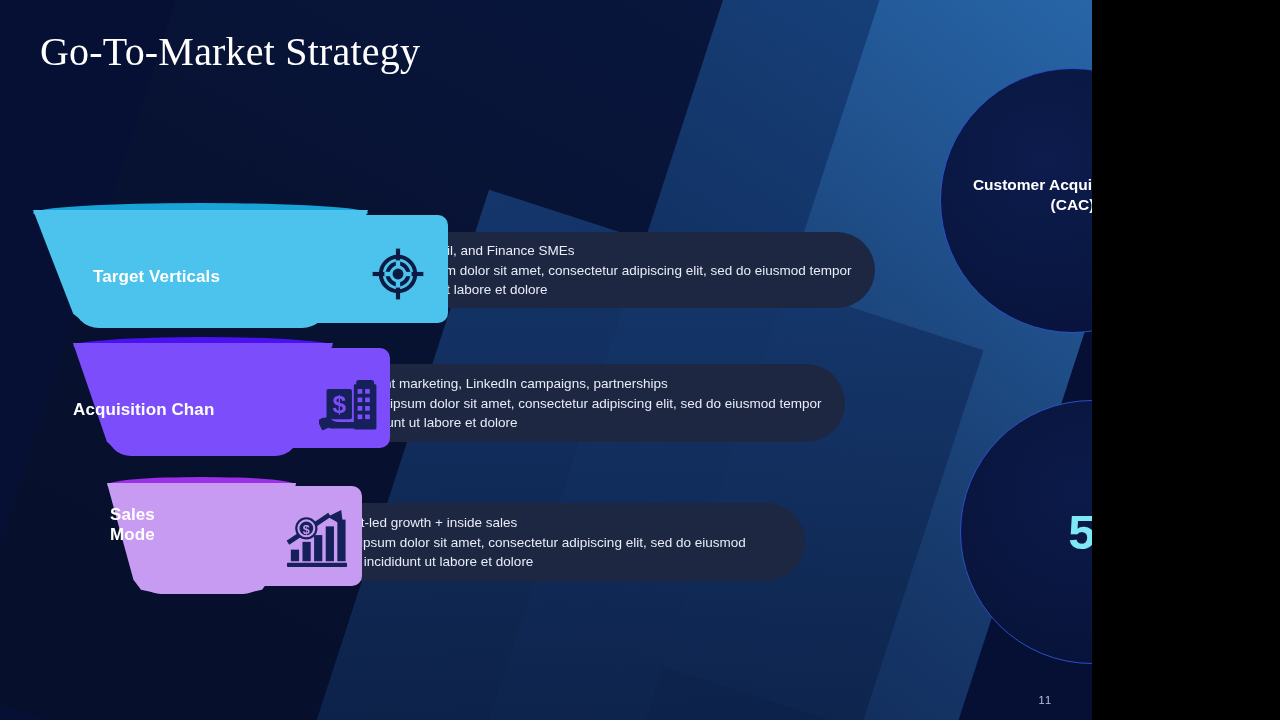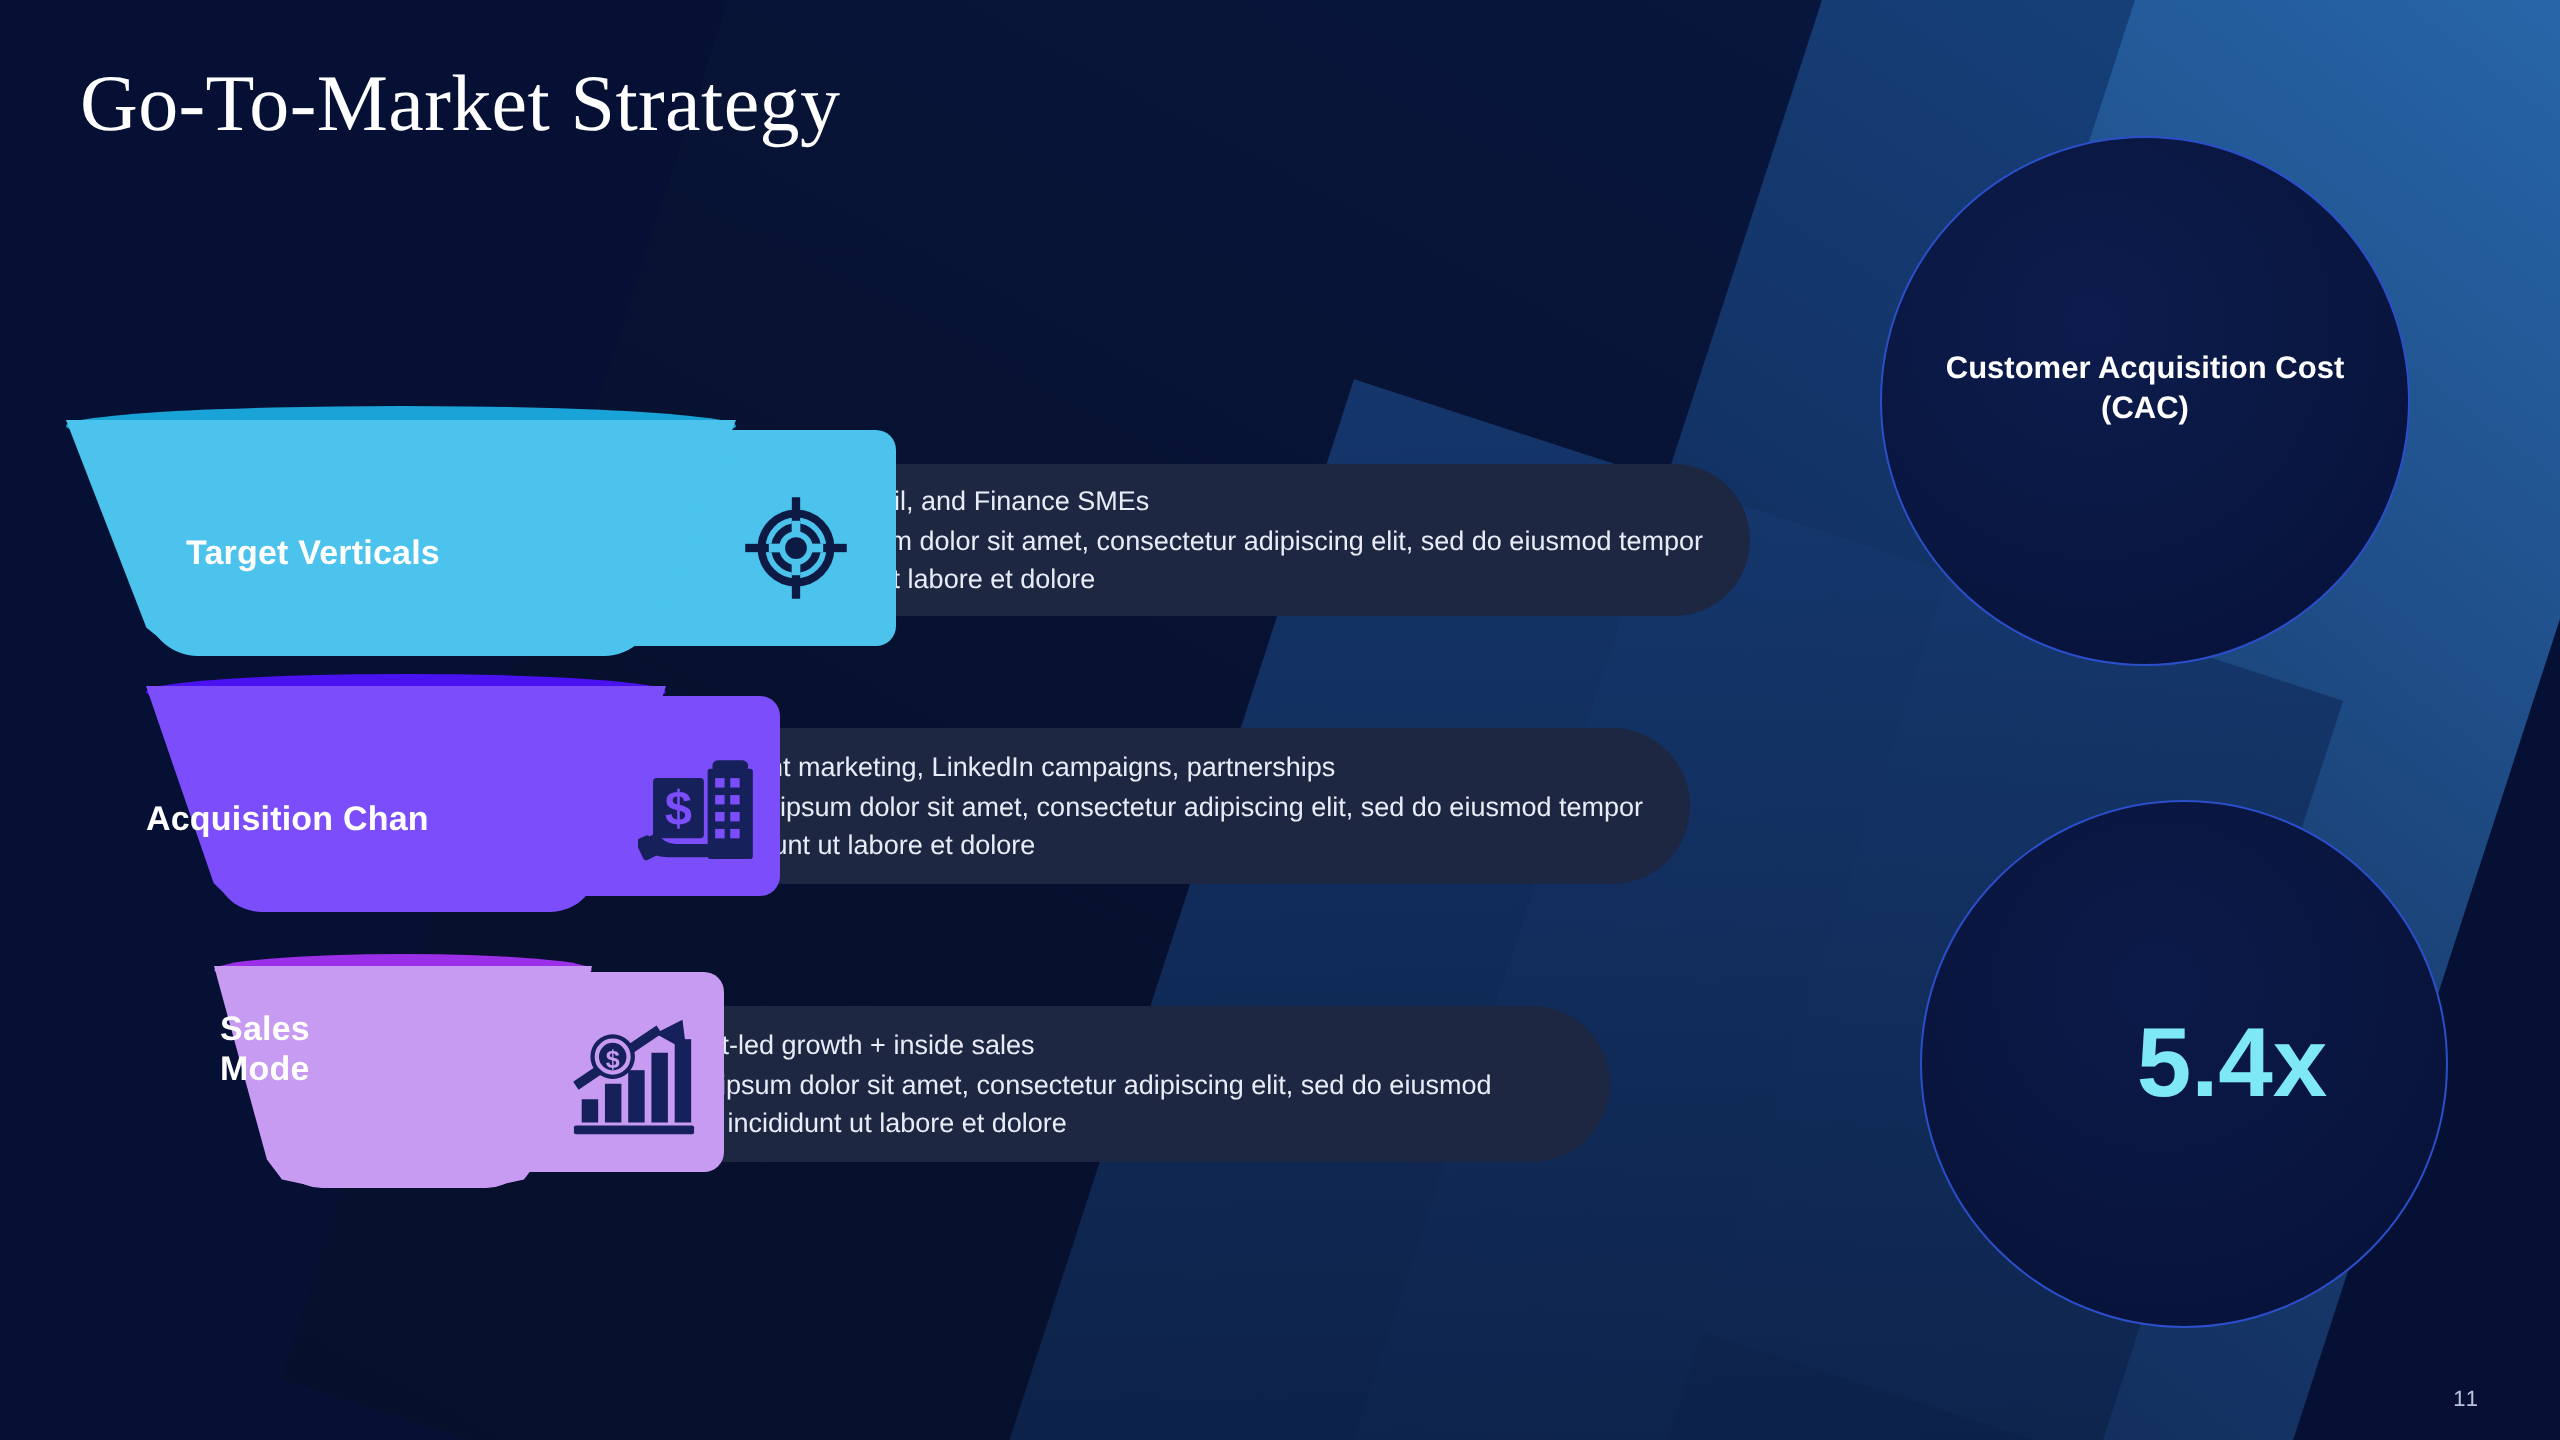--- a/index.html
+++ b/index.html
@@ -1,17 +1,17 @@
 <!DOCTYPE html>
 <html><head>
 <meta charset="utf-8">
 <style>
   html,body{margin:0;padding:0;background:#000;}
   .slide{
-    position:relative;width:1280px;height:720px;overflow:hidden;
+    position:relative;width:1092px;height:720px;overflow:hidden;
     background:#b91c1c;
     font-family:"Liberation Sans",sans-serif;
   }
 
   
   .bg-base{position:absolute;inset:0;background:#061034;}
   .bg-diag-light{
     position:absolute;top:-60px;right:-120px;width:620px;height:860px;
     background:linear-gradient(200deg,#2a6fb5 0%,#21538f 35%,#17396b 65%,#0d2350 100%);
     transform:rotate(18deg);transform-origin:top right;

